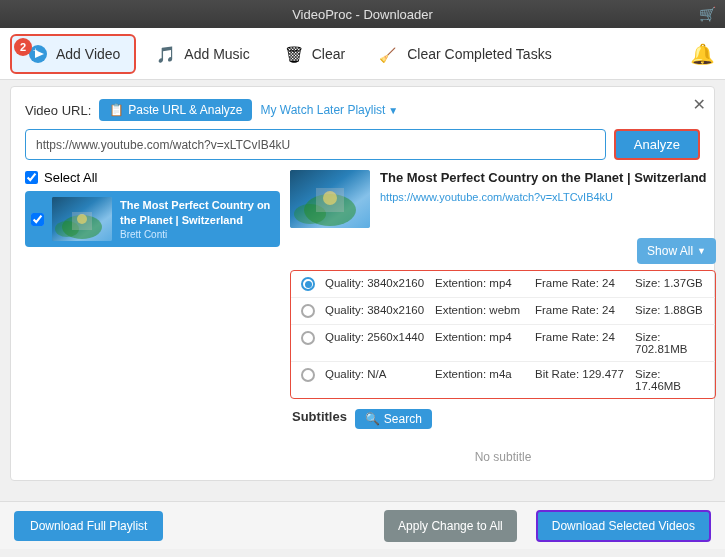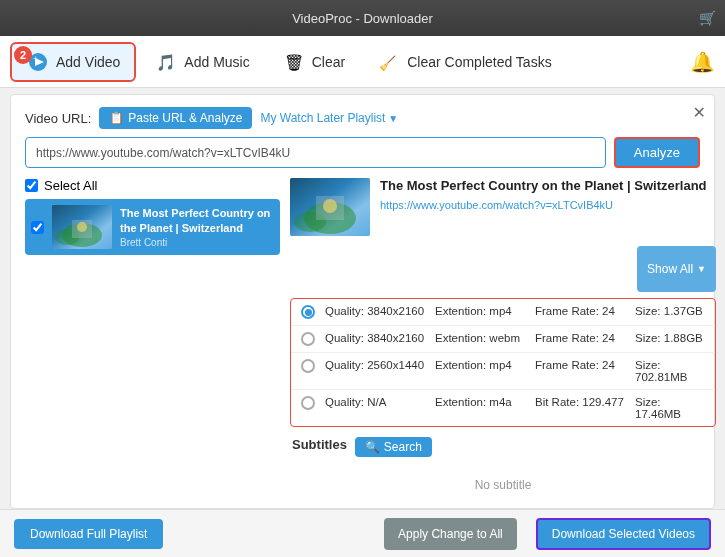--- a/index.html
+++ b/index.html
@@ -1,21 +1,21 @@
 <!DOCTYPE html>
 <html><head>
   <meta charset="utf-8">
   <style>
     * { box-sizing: border-box; margin: 0; padding: 0; }
     body { font-family: 'Segoe UI', Arial, sans-serif; background: #f0f0f0; width: 725px; height: 557px; overflow: hidden; position: relative; }
 
     
     .title-bar {
       background: linear-gradient(to bottom, #4a4a4a, #3a3a3a);
-      height: 36px;
+      height: 28px;
       display: flex;
       align-items: center;
       justify-content: center;
       position: relative;
     }
     .title-bar-text {
       color: #e0e0e0;
       font-size: 13px;
     }
     .title-bar-icons {
@@ -271,21 +271,21 @@
     .show-all-row {
       display: flex;
       justify-content: flex-end;
       margin-bottom: 6px;
     }
     .show-all-btn {
       background: #5dade2;
       color: white;
       border: none;
       border-radius: 4px;
-      padding: 16px 10px;
+      padding: 6px 10px;
       font-size: 12px;
       cursor: pointer;
       display: flex;
       align-items: center;
       gap: 4px;
     }
     .show-all-btn::after { content: '▼'; font-size: 9px; }
 
     
     .quality-list {
@@ -360,21 +360,21 @@
     .no-subtitle {
       font-size: 12px;
       color: #999;
       padding: 4px 8px;
       text-align: center;
     }
 
     
     .bottom-bar {
       position: absolute;
-      bottom: 0;
+      bottom: 8px;
       left: 0;
       right: 0;
       height: 48px;
       background: #f5f5f5;
       border-top: 1px solid #ddd;
       display: flex;
       align-items: center;
       justify-content: space-between;
       padding: 0 14px;
     }

